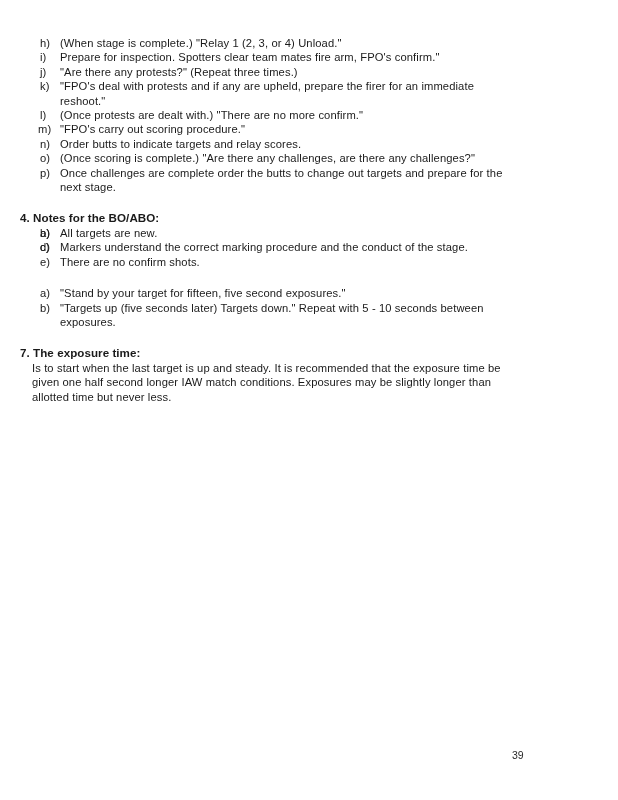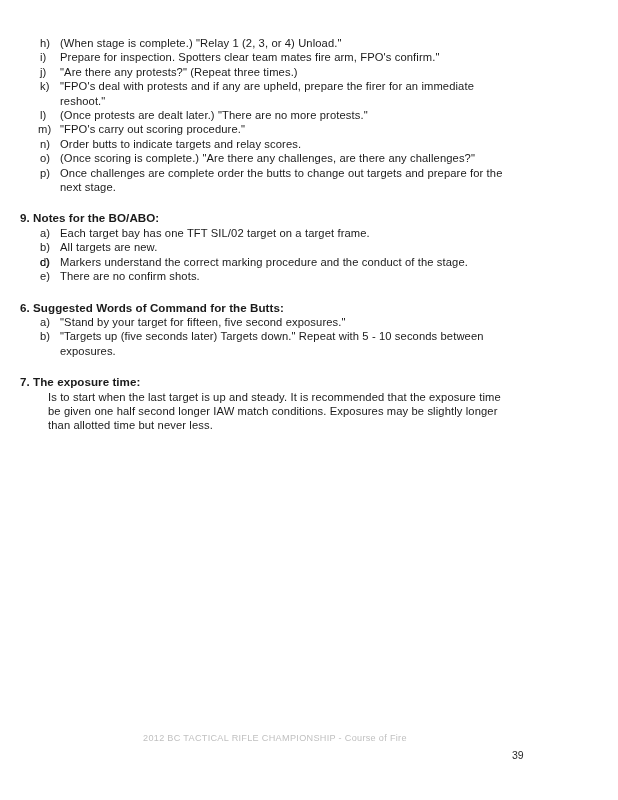--- a/index.html
+++ b/index.html
@@ -68,21 +68,21 @@
   }
 
   .section-block { margin: 0; }
 
   .gap-before-section { height: 17px; }
 
   
   .section-body {
     font-size: 11.2px;
     line-height: 14.4px;
-    padding-left: 48px;
+    padding-left: 32px;
     padding-right: 110px;
     margin: 0;
     letter-spacing: 0.01em;
   }
 
   
   .footer {
     position: absolute;
     left: 0;
     top: 733px;
@@ -127,21 +127,21 @@
       <li class="alpha-item">
         <span class="alpha-marker">j)</span>
         <span>"Are there any protests?" (Repeat three times.)</span>
       </li>
       <li class="alpha-item">
         <span class="alpha-marker">k)</span>
         <span>"FPO's deal with protests and if any are upheld, prepare the firer for an immediate reshoot."</span>
       </li>
       <li class="alpha-item">
         <span class="alpha-marker">l)</span>
-        <span>(Once protests are dealt later.) "There are no more protests."</span>
+        <span>(Once protests are dealt with.) "There are no more confirm."</span>
       </li>
       <li class="alpha-item">
         <span class="alpha-marker wide">m)</span>
         <span>"FPO's carry out scoring procedure."</span>
       </li>
       <li class="alpha-item">
         <span class="alpha-marker">n)</span>
         <span>Order butts to indicate targets and relay scores.</span>
       </li>
       <li class="alpha-item">
@@ -150,25 +150,24 @@
       </li>
       <li class="alpha-item">
         <span class="alpha-marker">p)</span>
         <span>Once challenges are complete order the butts to change out targets and prepare for the next stage.</span>
       </li>
     </ul>
 
     <div class="gap-before-section"></div>
 
     <div class="section-block">
-      <h2 class="section-heading">9. Notes for the BO/ABO:</h2>
+      <h2 class="section-heading">4. Notes for the BO/ABO:</h2>
       <ul class="alpha-list">
         <li class="alpha-item">
           <span class="alpha-marker">a)</span>
-          <span>Each target bay has one TFT SIL/02 target on a target frame.</span>
         </li>
         <li class="alpha-item">
           <span class="alpha-marker">b)</span>
           <span>All targets are new.</span>
         </li>
         <li class="alpha-item">
           <span class="alpha-marker">c)</span>
         </li>
         <li class="alpha-item">
           <span class="alpha-marker">d)</span>
@@ -177,21 +176,20 @@
         <li class="alpha-item">
           <span class="alpha-marker">e)</span>
           <span>There are no confirm shots.</span>
         </li>
       </ul>
     </div>
 
     <div class="gap-before-section"></div>
 
     <div class="section-block">
-      <h2 class="section-heading">6. Suggested Words of Command for the Butts:</h2>
       <ul class="alpha-list">
         <li class="alpha-item">
           <span class="alpha-marker">a)</span>
           <span>"Stand by your target for fifteen, five second exposures."</span>
         </li>
         <li class="alpha-item">
           <span class="alpha-marker">b)</span>
           <span>"Targets up (five seconds later) Targets down." Repeat with 5 - 10 seconds between exposures.</span>
         </li>
       </ul>
@@ -200,17 +198,16 @@
     <div class="gap-before-section"></div>
 
     <div class="section-block">
       <h2 class="section-heading">7. The exposure time:</h2>
       <p class="section-body">Is to start when the last target is up and steady. It is recommended that the exposure time be given one half second longer IAW match conditions. Exposures may be slightly longer than allotted time but never less.</p>
     </div>
 
   </div>
 
   <div class="footer">
-    <div class="footer-text">2012 BC TACTICAL RIFLE CHAMPIONSHIP - Course of Fire</div>
     <div class="page-number">39</div>
   </div>
 
 </div>
 
 </body></html>

